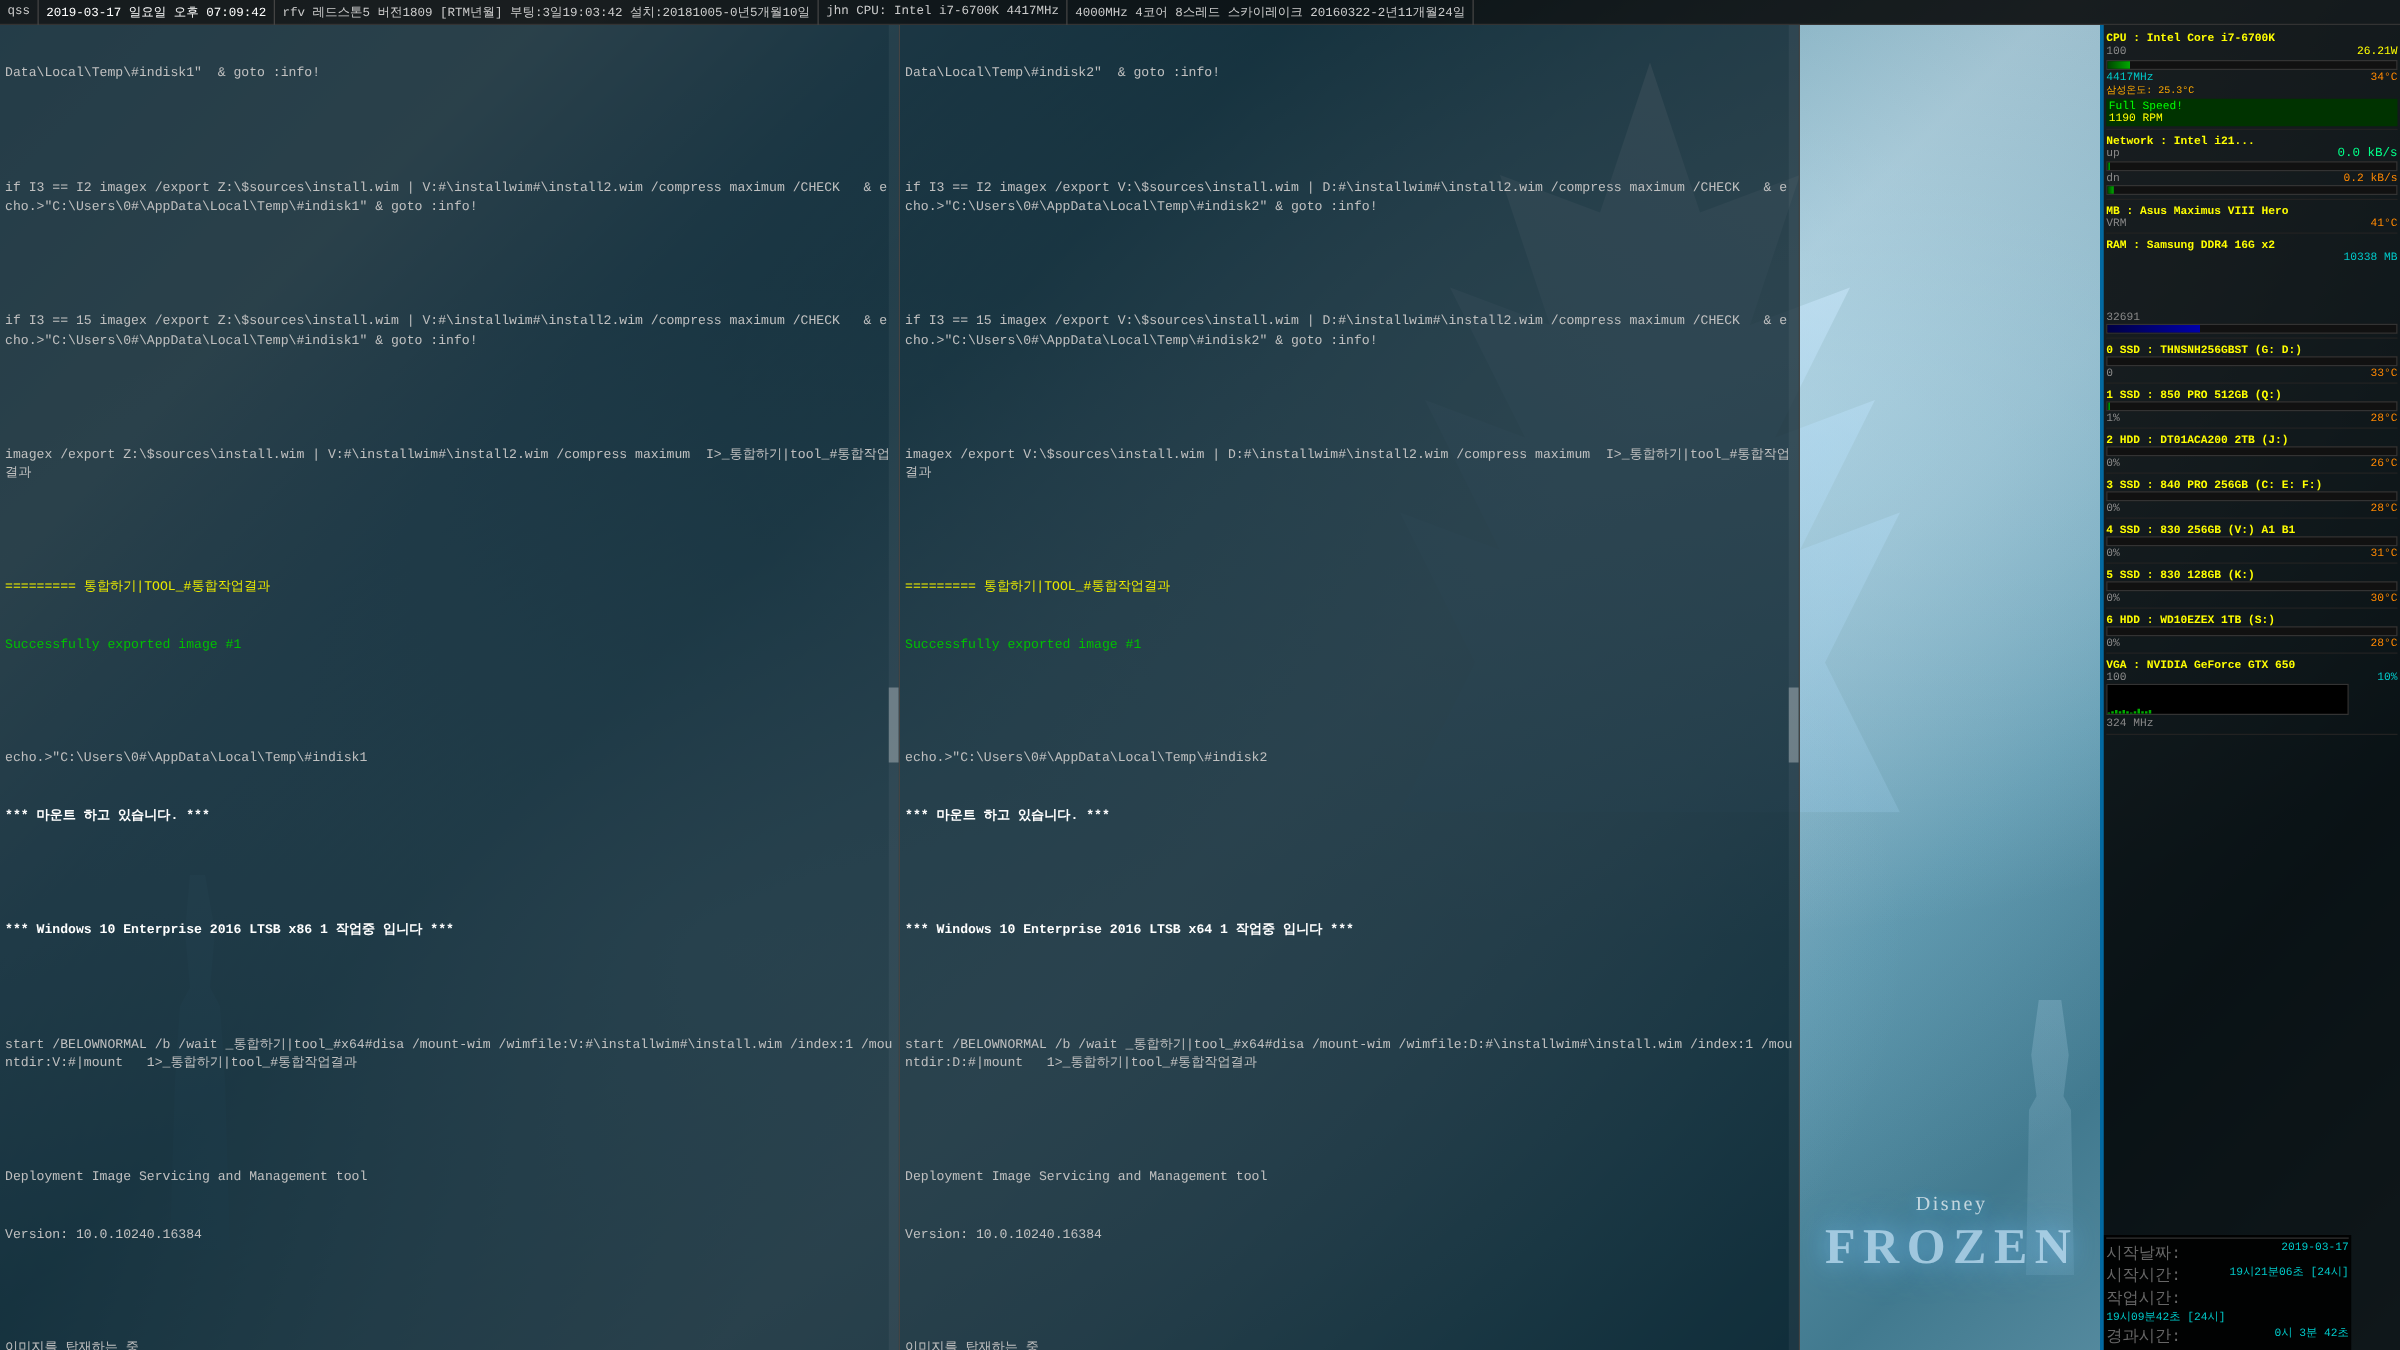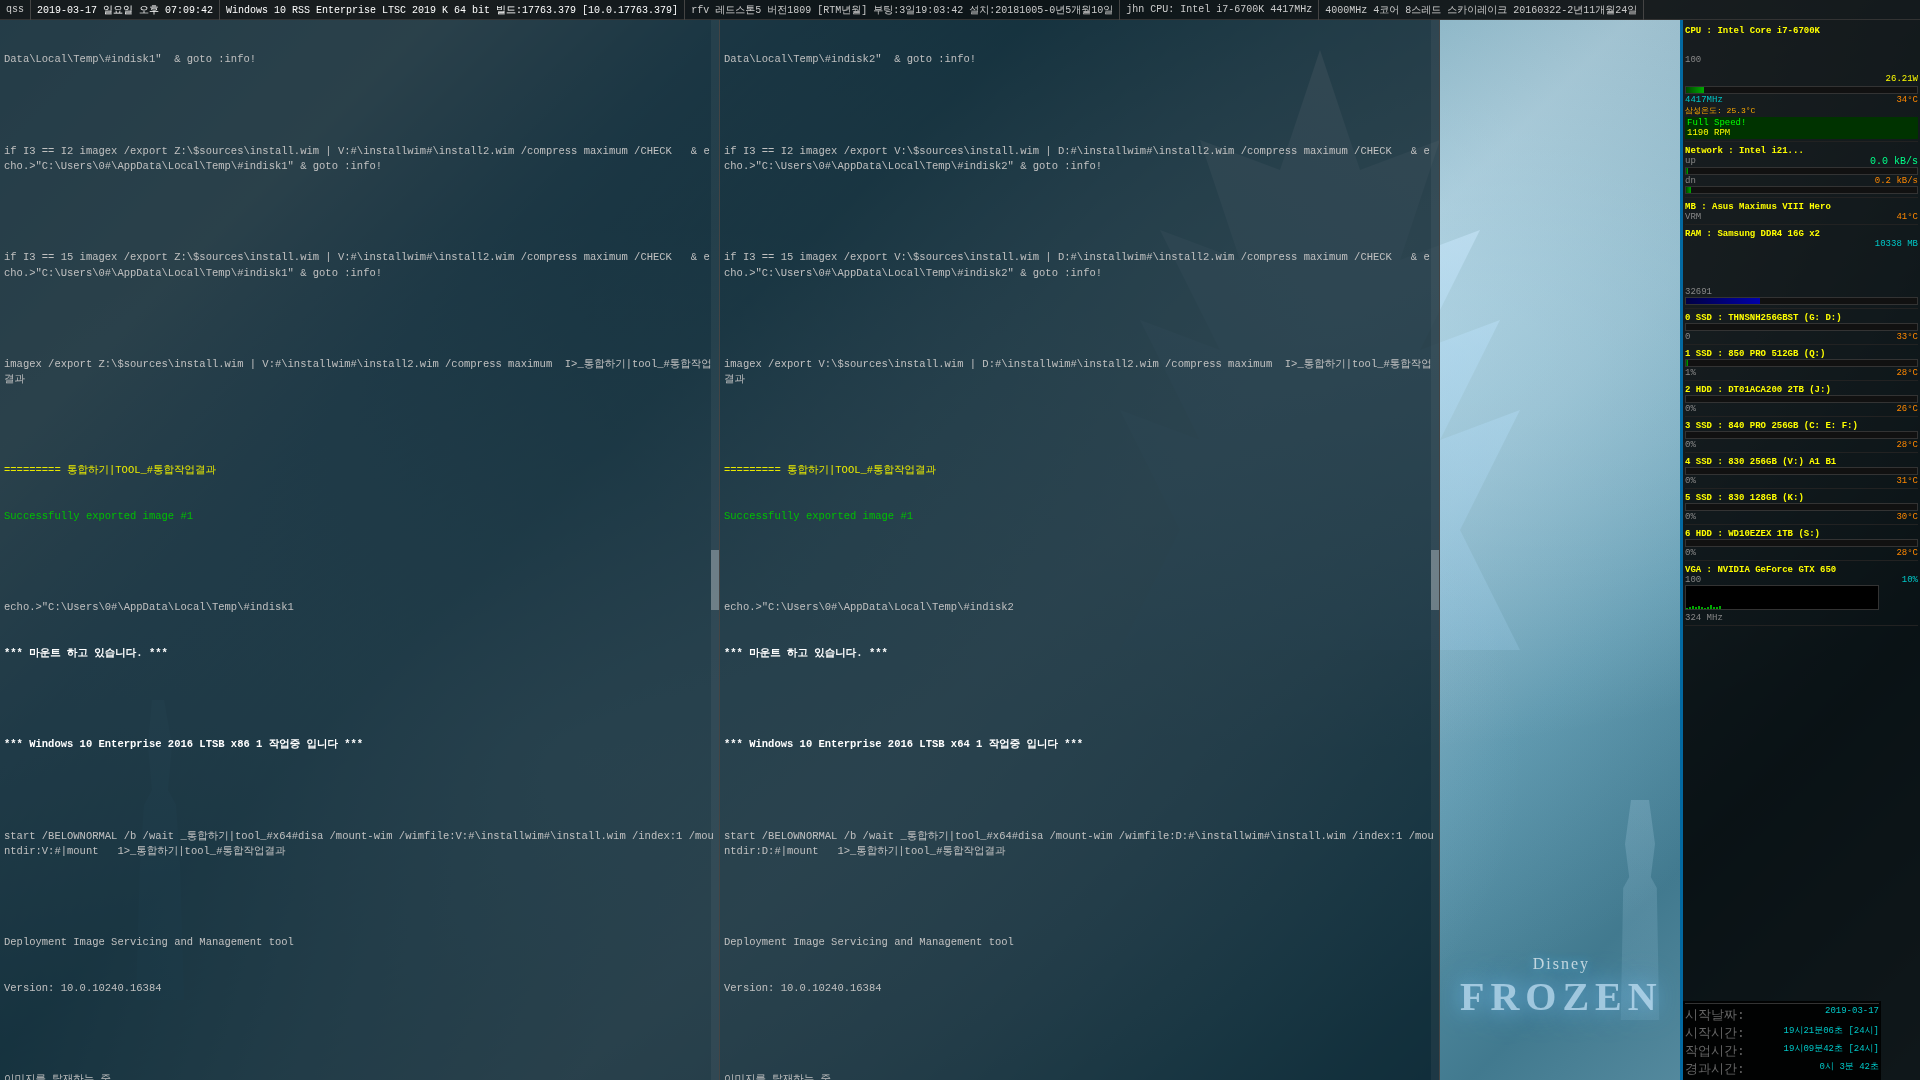--- a/index.html
+++ b/index.html
@@ -301,23 +301,20 @@
 <div class="character-left"></div>
 <div class="character-right"></div>
 
 <div class="taskbar">
   <div class="taskbar-item">
     <span>qss</span>
   </div>
   <div class="taskbar-item">
     <span style="color:#fff;">2019-03-17 일요일 오후 07:09:42</span>
   </div>
-  <div class="taskbar-item active">
-    <span>Windows 10 RSS Enterprise LTSC 2019 K 64 bit 빌드:17763.379 [10.0.17763.379]</span>
-  </div>
   <div class="taskbar-item">
     <span>rfv 레드스톤5 버전1809 [RTM년월] 부팅:3일19:03:42 설치:20181005-0년5개월10일</span>
   </div>
   <div class="taskbar-item">
     <span>jhn CPU: Intel i7-6700K 4417MHz</span>
   </div>
   <div class="taskbar-item">
     <span>4000MHz 4코어 8스레드 스카이레이크 20160322-2년11개월24일</span>
   </div>
 </div>
@@ -492,21 +489,21 @@
       <div style="font-family: serif; font-size: 40px; font-weight: bold; color: #c8e8ff; text-shadow: 0 0 20px rgba(120,200,255,0.9), 0 0 40px rgba(100,180,255,0.6); letter-spacing: 6px;">FROZEN</div>
     </div>
   </div>
 
   <div class="sidebar">
 
     <div class="monitor-section">
       <span class="monitor-header">CPU : Intel Core i7-6700K</span>
       <div style="display:flex;justify-content:space-between;align-items:center;">
         <span class="monitor-line" style="color:#888;">100</span>
-        <span class="monitor-line" style="color:#ffff00;font-size:9px;margin-top:38px;">26.21W</span>
+        <span class="monitor-line" style="color:#ffff00;font-size:9px;">26.21W</span>
       </div>
       <div class="monitor-bar-container">
         <div class="monitor-bar" style="width:8%;"></div>
       </div>
       <div style="display:flex;justify-content:space-between;">
         <span class="monitor-line" style="color:#00c8c8;">4417MHz</span>
         <span class="monitor-line" style="color:#ff8800;">34°C</span>
       </div>
       <span class="monitor-line" style="color:#ffaa00;font-size:8px;">삼성온도: 25.3°C</span>
       <div style="display:flex;justify-content:space-between;background:#003300;padding:1px 2px;flex-direction:column;">
@@ -656,21 +653,21 @@
     <div class="bottom-status">
       <div style="border-top:1px solid #333;padding-top:2px;">
         <div style="display:flex;justify-content:space-between;">
           <span class="status-label">시작날짜:</span>
           <span class="status-value">2019-03-17</span>
         </div>
         <div style="display:flex;justify-content:space-between;">
           <span class="status-label">시작시간:</span>
           <span class="status-value">19시21분06초 [24시]</span>
         </div>
-        <div style="display:flex;justify-content:space-between;">
+        <div style="display:flex;justify-content:space-between;flex-direction:column;">
           <span class="status-label">작업시간:</span>
           <span class="status-value">19시09분42초 [24시]</span>
         </div>
         <div style="display:flex;justify-content:space-between;">
           <span class="status-label">경과시간:</span>
           <span class="status-value">0시 3분 42초</span>
         </div>
       </div>
     </div>
   </div>

